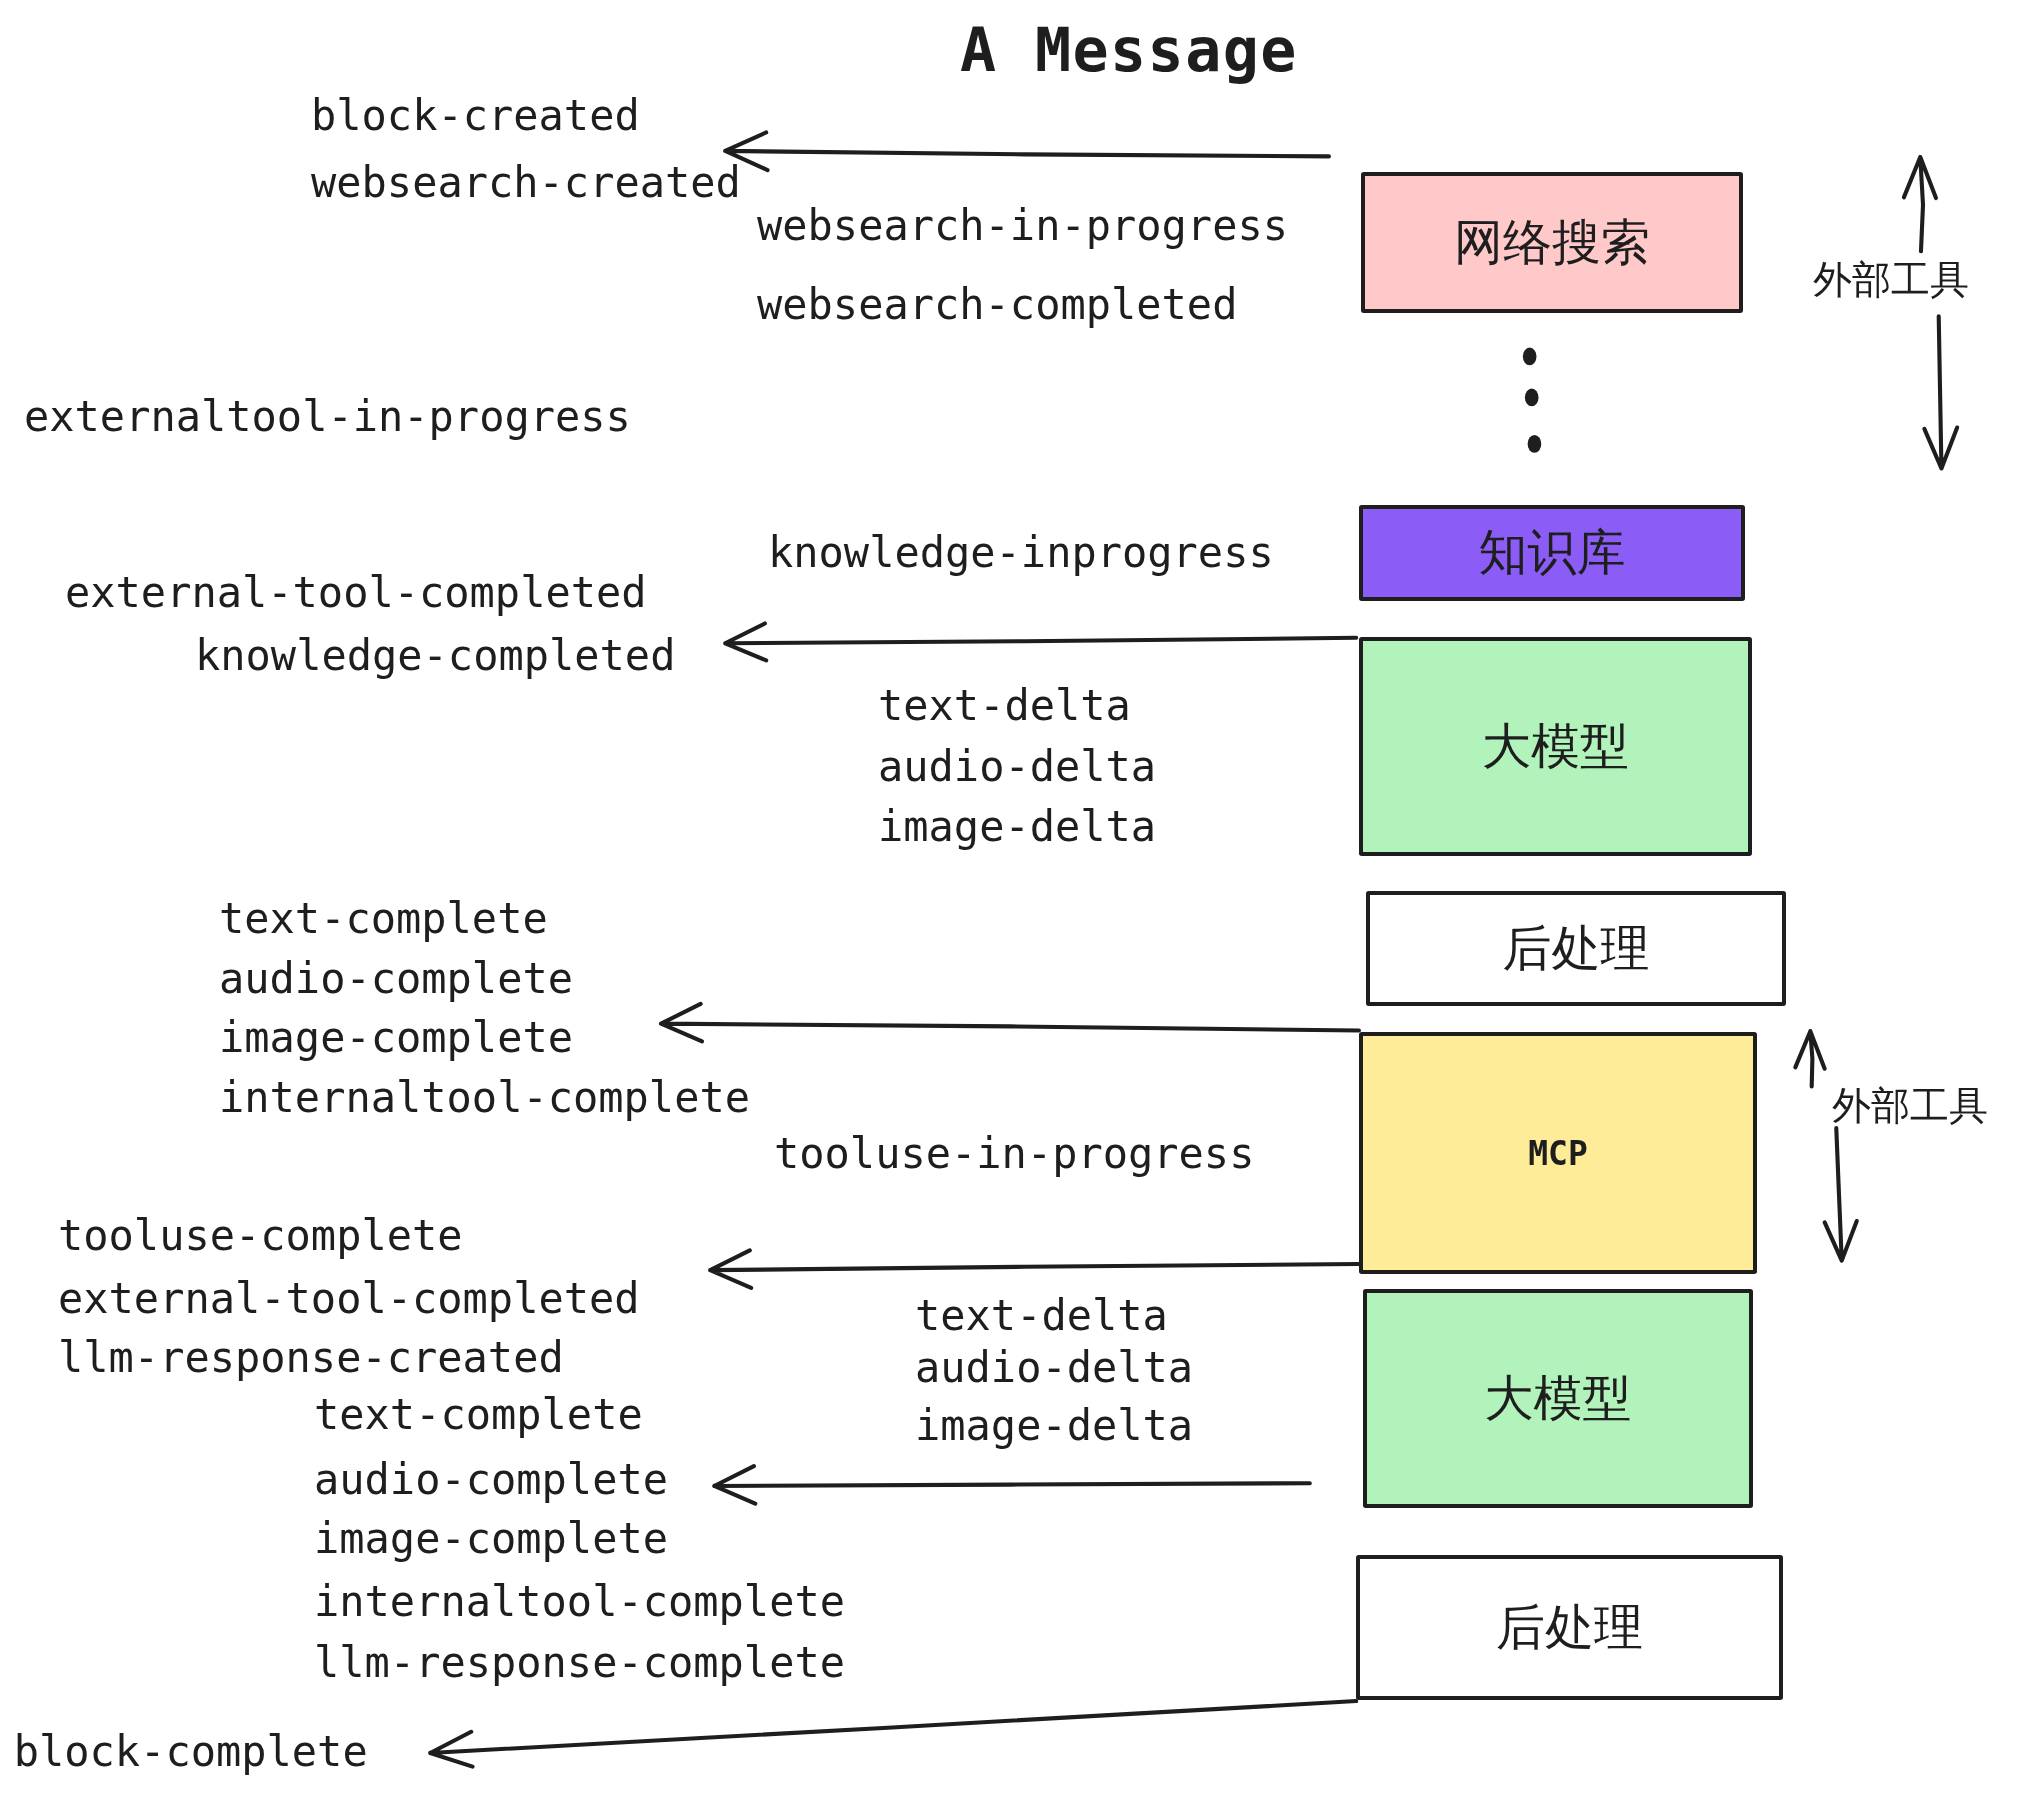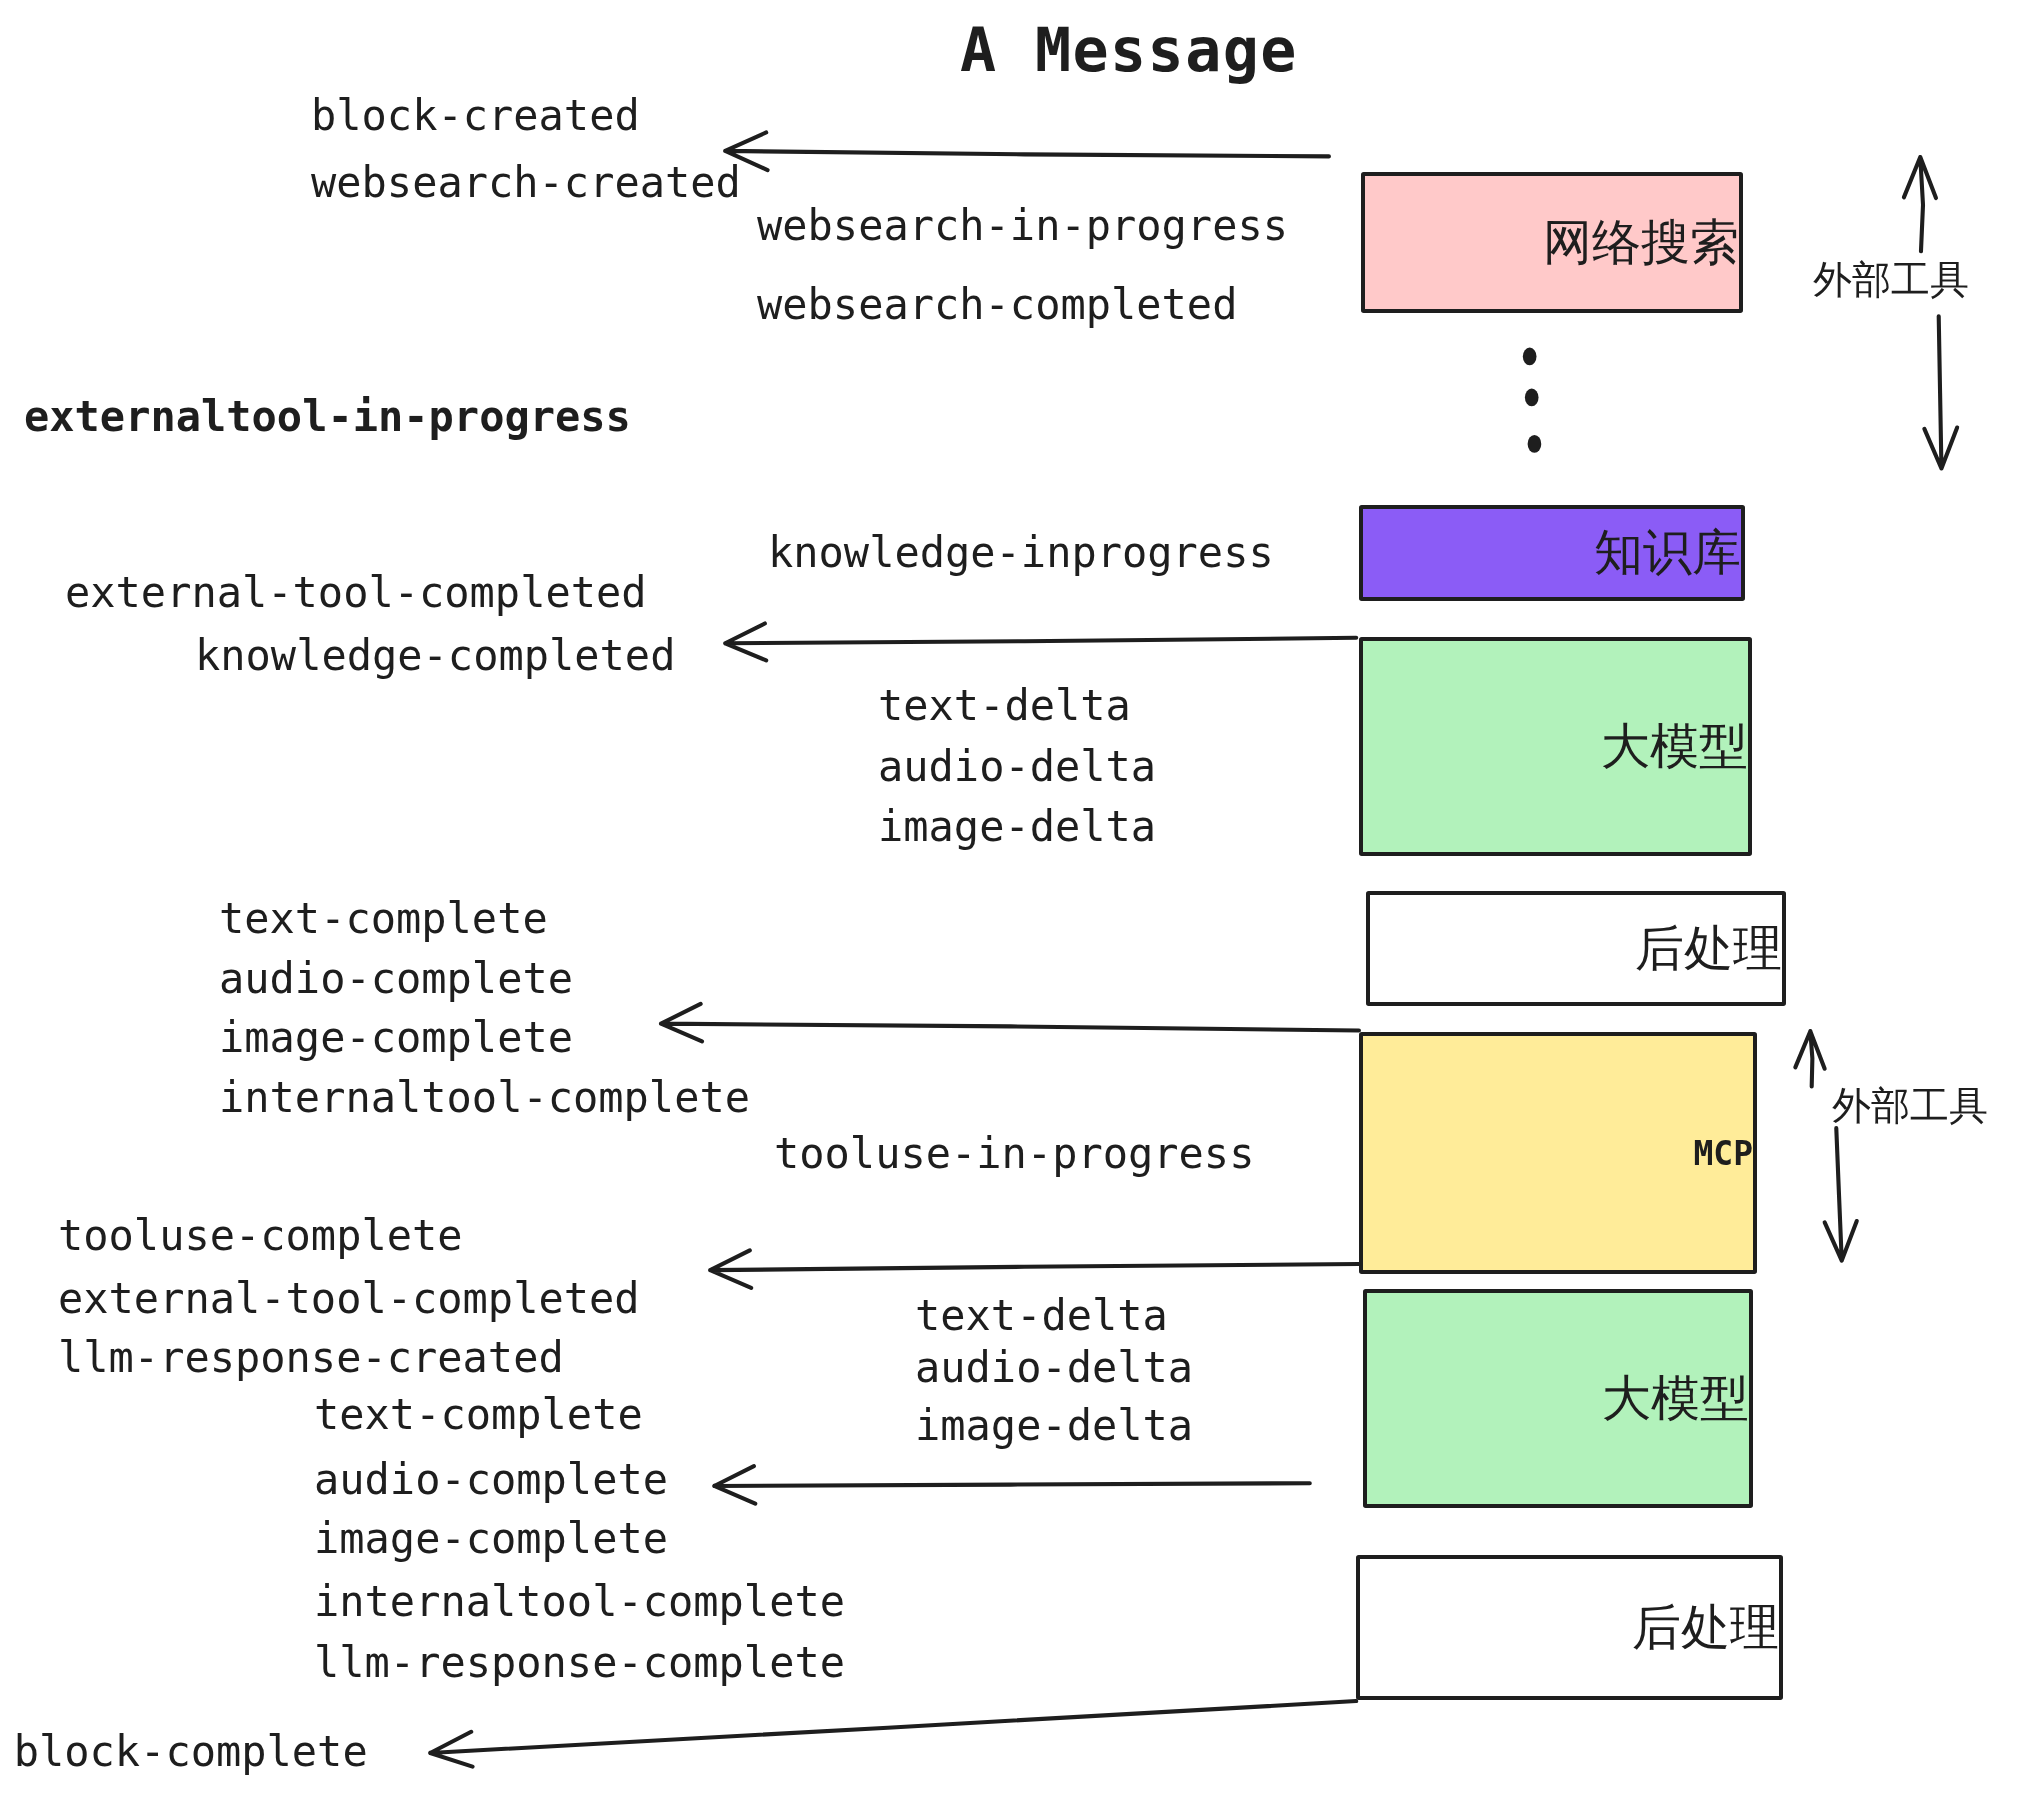--- a/index.html
+++ b/index.html
@@ -31,21 +31,21 @@
     line-height: 44px;
     white-space: nowrap;
     letter-spacing: 0px;
   }
   .box {
     position: absolute;
     border: 4.8px solid #1e1e1e;
     border-radius: 2.7px;
     display: flex;
     align-items: center;
-    justify-content: flex-end;
+    justify-content: center;
     box-sizing: border-box;
   }
   .box-label {
     font-family: "Liberation Sans", sans-serif;
     font-size: 49px;
     white-space: nowrap;
   }
   .box-label.mono {
     font-family: "DejaVu Sans Mono", monospace;
     font-size: 33px;
@@ -108,21 +108,21 @@
     <span class="box-label">后处理</span>
   </div>
 
   <div class="side-label" style="left:1813px; top:253px;">外部工具</div>
   <div class="side-label" style="left:1832px; top:1079px;">外部工具</div>
 
   <div class="event" style="left:311px;  top:94px;">block-created</div>
   <div class="event" style="left:311px;  top:161px;">websearch-created</div>
   <div class="event" style="left:757px; top:204px;">websearch-in-progress</div>
   <div class="event" style="left:757px; top:283px;">websearch-completed</div>
-  <div class="event" style="left:24px;   top:395px;font-weight:bold;">externaltool-in-progress</div>
+  <div class="event" style="left:24px;   top:395px;">externaltool-in-progress</div>
   <div class="event" style="left:768px; top:531px;">knowledge-inprogress</div>
   <div class="event" style="left:65px;   top:571px;">external-tool-completed</div>
   <div class="event" style="left:195px;  top:634px;">knowledge-completed</div>
   <div class="event" style="left:878px; top:684px;">text-delta</div>
   <div class="event" style="left:878px; top:745px;">audio-delta</div>
   <div class="event" style="left:878px; top:805px;">image-delta</div>
   <div class="event" style="left:219px;  top:897px;">text-complete</div>
   <div class="event" style="left:219px;  top:957px;">audio-complete</div>
   <div class="event" style="left:219px;  top:1016px;">image-complete</div>
   <div class="event" style="left:219px;  top:1076px;">internaltool-complete</div>

